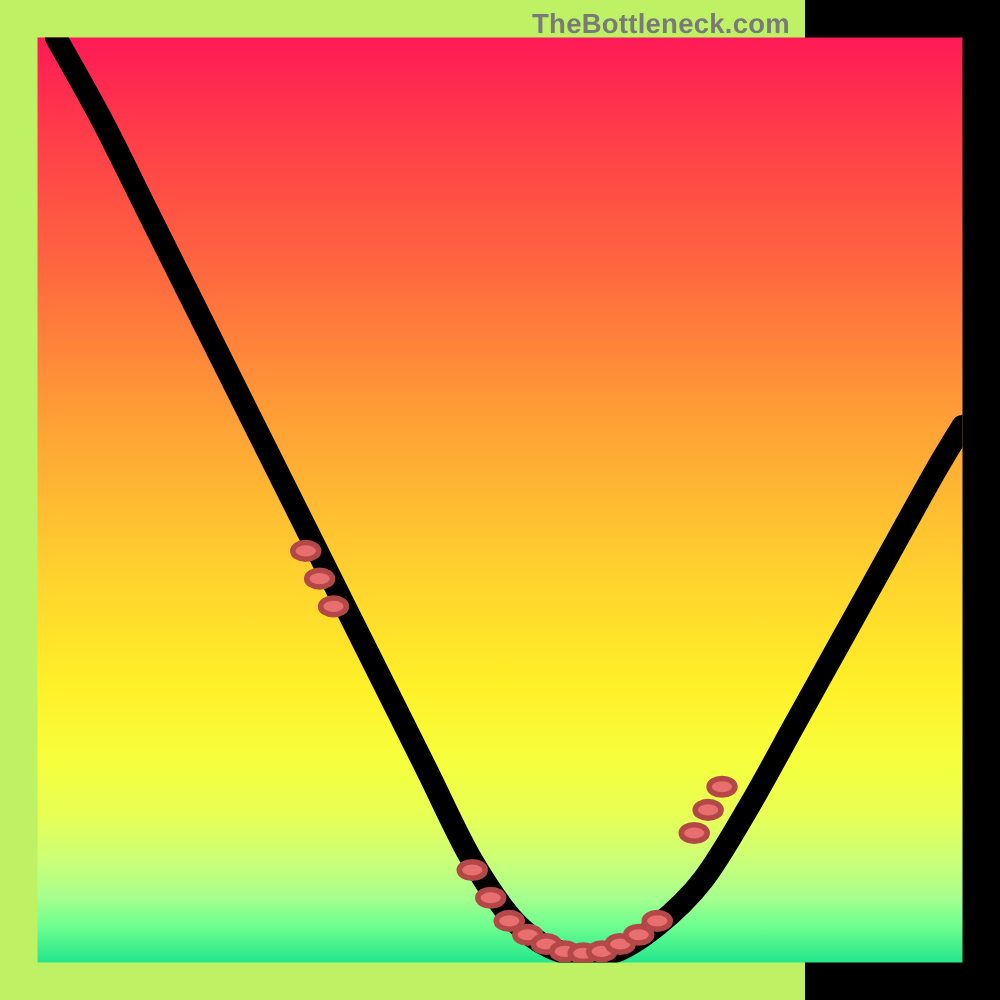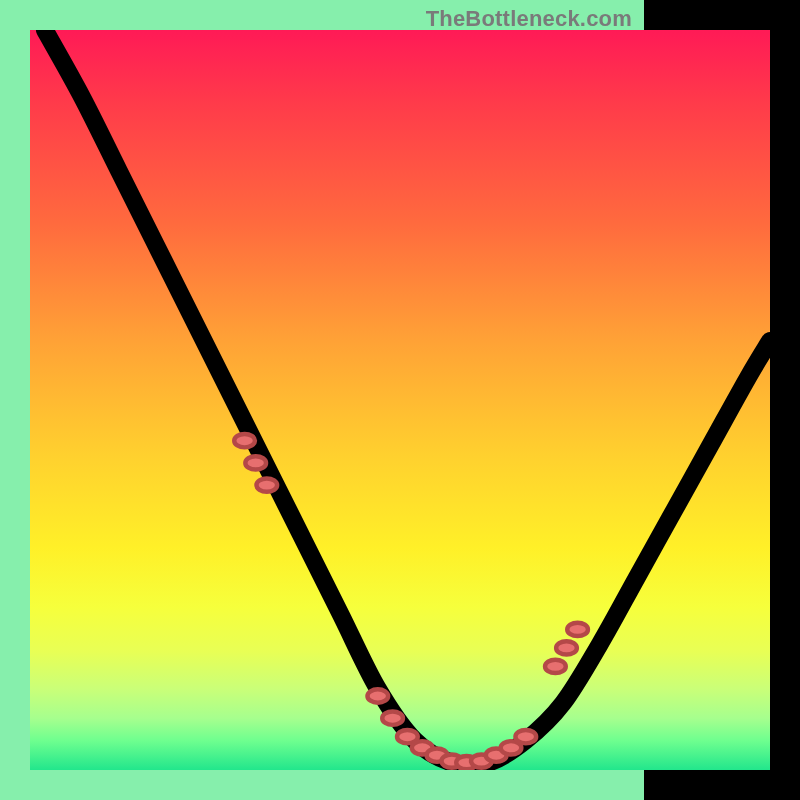--- a/index.html
+++ b/index.html
@@ -8,21 +8,21 @@
     width: 800px;
     height: 800px;
     background: #000000;
     overflow: hidden;
     font-family: Arial, Helvetica, sans-serif;
   }
   .frame {
     position: absolute;
     left: 0; top: 0;
     width: 644px; height: 800px;
-    background: #86efac;
+    background: #bef264;
   }
   .plot {
     position: absolute;
     left: 30px; top: 30px;
     width: 740px; height: 740px;
   }
   .gradient-bg {
     position: absolute;
     left: 0; top: 0;
     width: 100%; height: 100%;

